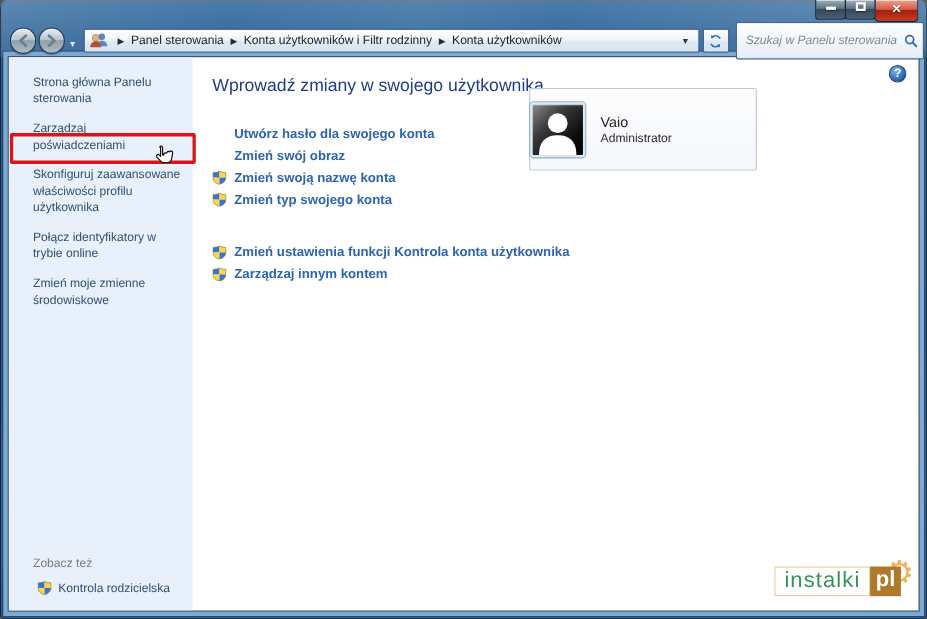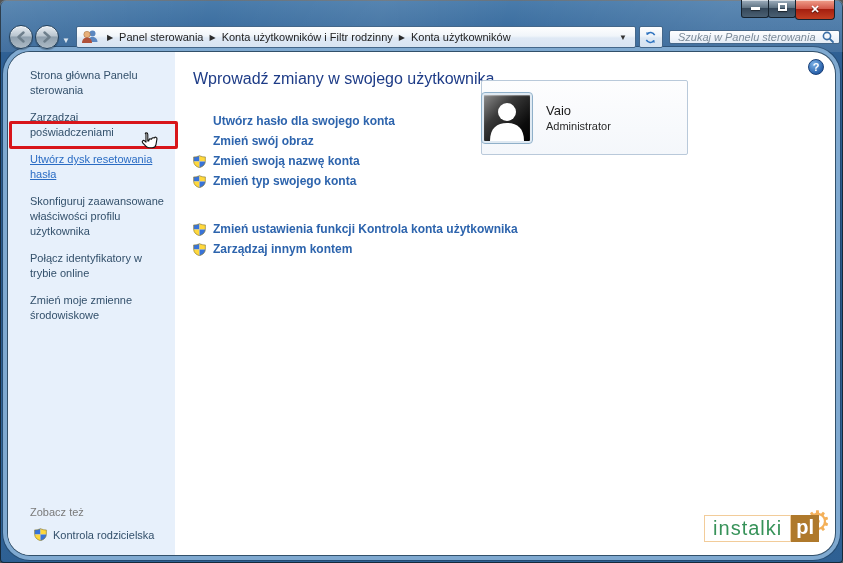--- a/index.html
+++ b/index.html
@@ -57,38 +57,37 @@
   .crumb-sep { color:#2b2b2b; font-size:8px; padding:0 6px; }
   .crumb-item { font-size:11px; color:#1d1d1d; white-space:nowrap; cursor:default; }
   .crumb-spacer { flex:1; }
   .crumb-drop { color:#333; font-size:8px; padding:0 6px; }
   .refreshbtn {
     width:24px; height:22px; margin-left:3px; flex:none;
     background:linear-gradient(180deg,#fefefe 0%,#eef3f9 45%,#dde8f4 55%,#d5e2f0 100%);
     border:1px solid #44678a; border-radius:2px; display:flex; align-items:center; justify-content:center;
   }
   .searchbox {
-    flex:1; height:14px; margin-left:6px; display:flex; align-items:center;
+    flex:1; height:34px; margin-left:6px; display:flex; align-items:center;
     background:linear-gradient(180deg,#fefefe 0%,#f2f6fb 50%,#e4ecf6 100%);
     border:1px solid #44678a; border-radius:2px; padding:0 4px 0 8px;
   }
   .searchbox input {
     flex:1; border:none; outline:none; background:transparent;
     font-family:"Liberation Sans", sans-serif; font-size:11px; font-style:italic; color:#7b8goals8;
     color:#7b8a98;
   }
   .searchbox input::placeholder { color:#7b8a98; font-style:italic; }
 
   
   .content {
     position:absolute; left:8px; right:8px; top:52px; bottom:8px;
     background:#fff; overflow:hidden;
     box-shadow:0 0 0 1px #32506a, 0 0 0 5px #7fa9d0, 0 0 0 6px rgba(25,50,75,.45);
     display:flex;
-    border-radius:22px;
   }
   .sidebar {
     width:167px; flex:none; background:#e7f0fb; padding:16px 10px 14px 22px;
     display:flex; flex-direction:column; font-size:11px;
   }
   .side-link { color:#33506b; line-height:15px; margin-bottom:12px; cursor:pointer; }
   .side-link.hot { color:#2a6cc4; text-decoration:underline; }
   .side-spacer { flex:1; }
   .side-seealso-header { color:#7a7a7a; margin-bottom:10px; }
   .side-seealso-item { display:flex; align-items:center; color:#33506b; cursor:pointer; margin-left:-12px;padding-left:16px; }
@@ -204,21 +203,20 @@
         <line x1="8.8" y1="8.8" x2="12" y2="12" stroke="#3a6ea5" stroke-width="1.8" stroke-linecap="round"></line>
       </svg>
     </div>
   </div>
 
   <div class="content">
 
     <div class="sidebar">
       <div class="side-link">Strona główna Panelu sterowania</div>
       <div class="side-link">Zarządzaj poświadczeniami</div>
-      <div class="side-link hot">Utwórz dysk resetowania hasła</div>
       <div class="side-link">Skonfiguruj zaawansowane właściwości profilu użytkownika</div>
       <div class="side-link">Połącz identyfikatory w trybie online</div>
       <div class="side-link">Zmień moje zmienne środowiskowe</div>
       <div class="side-spacer"></div>
       <div class="side-seealso-header">Zobacz też</div>
       <div class="side-seealso-item">
         <svg class="shield" viewBox="0 0 16 16">
           <defs>
               <clipPath id="sh0">
                 <path d="M8 .8 C10.2 2 13 2.4 15.2 2.4 L15.2 7.6 C15.2 11.8 12.2 14.4 8 15.6 C3.8 14.4 .8 11.8 .8 7.6 L.8 2.4 C3 2.4 5.8 2 8 .8 Z"></path>

